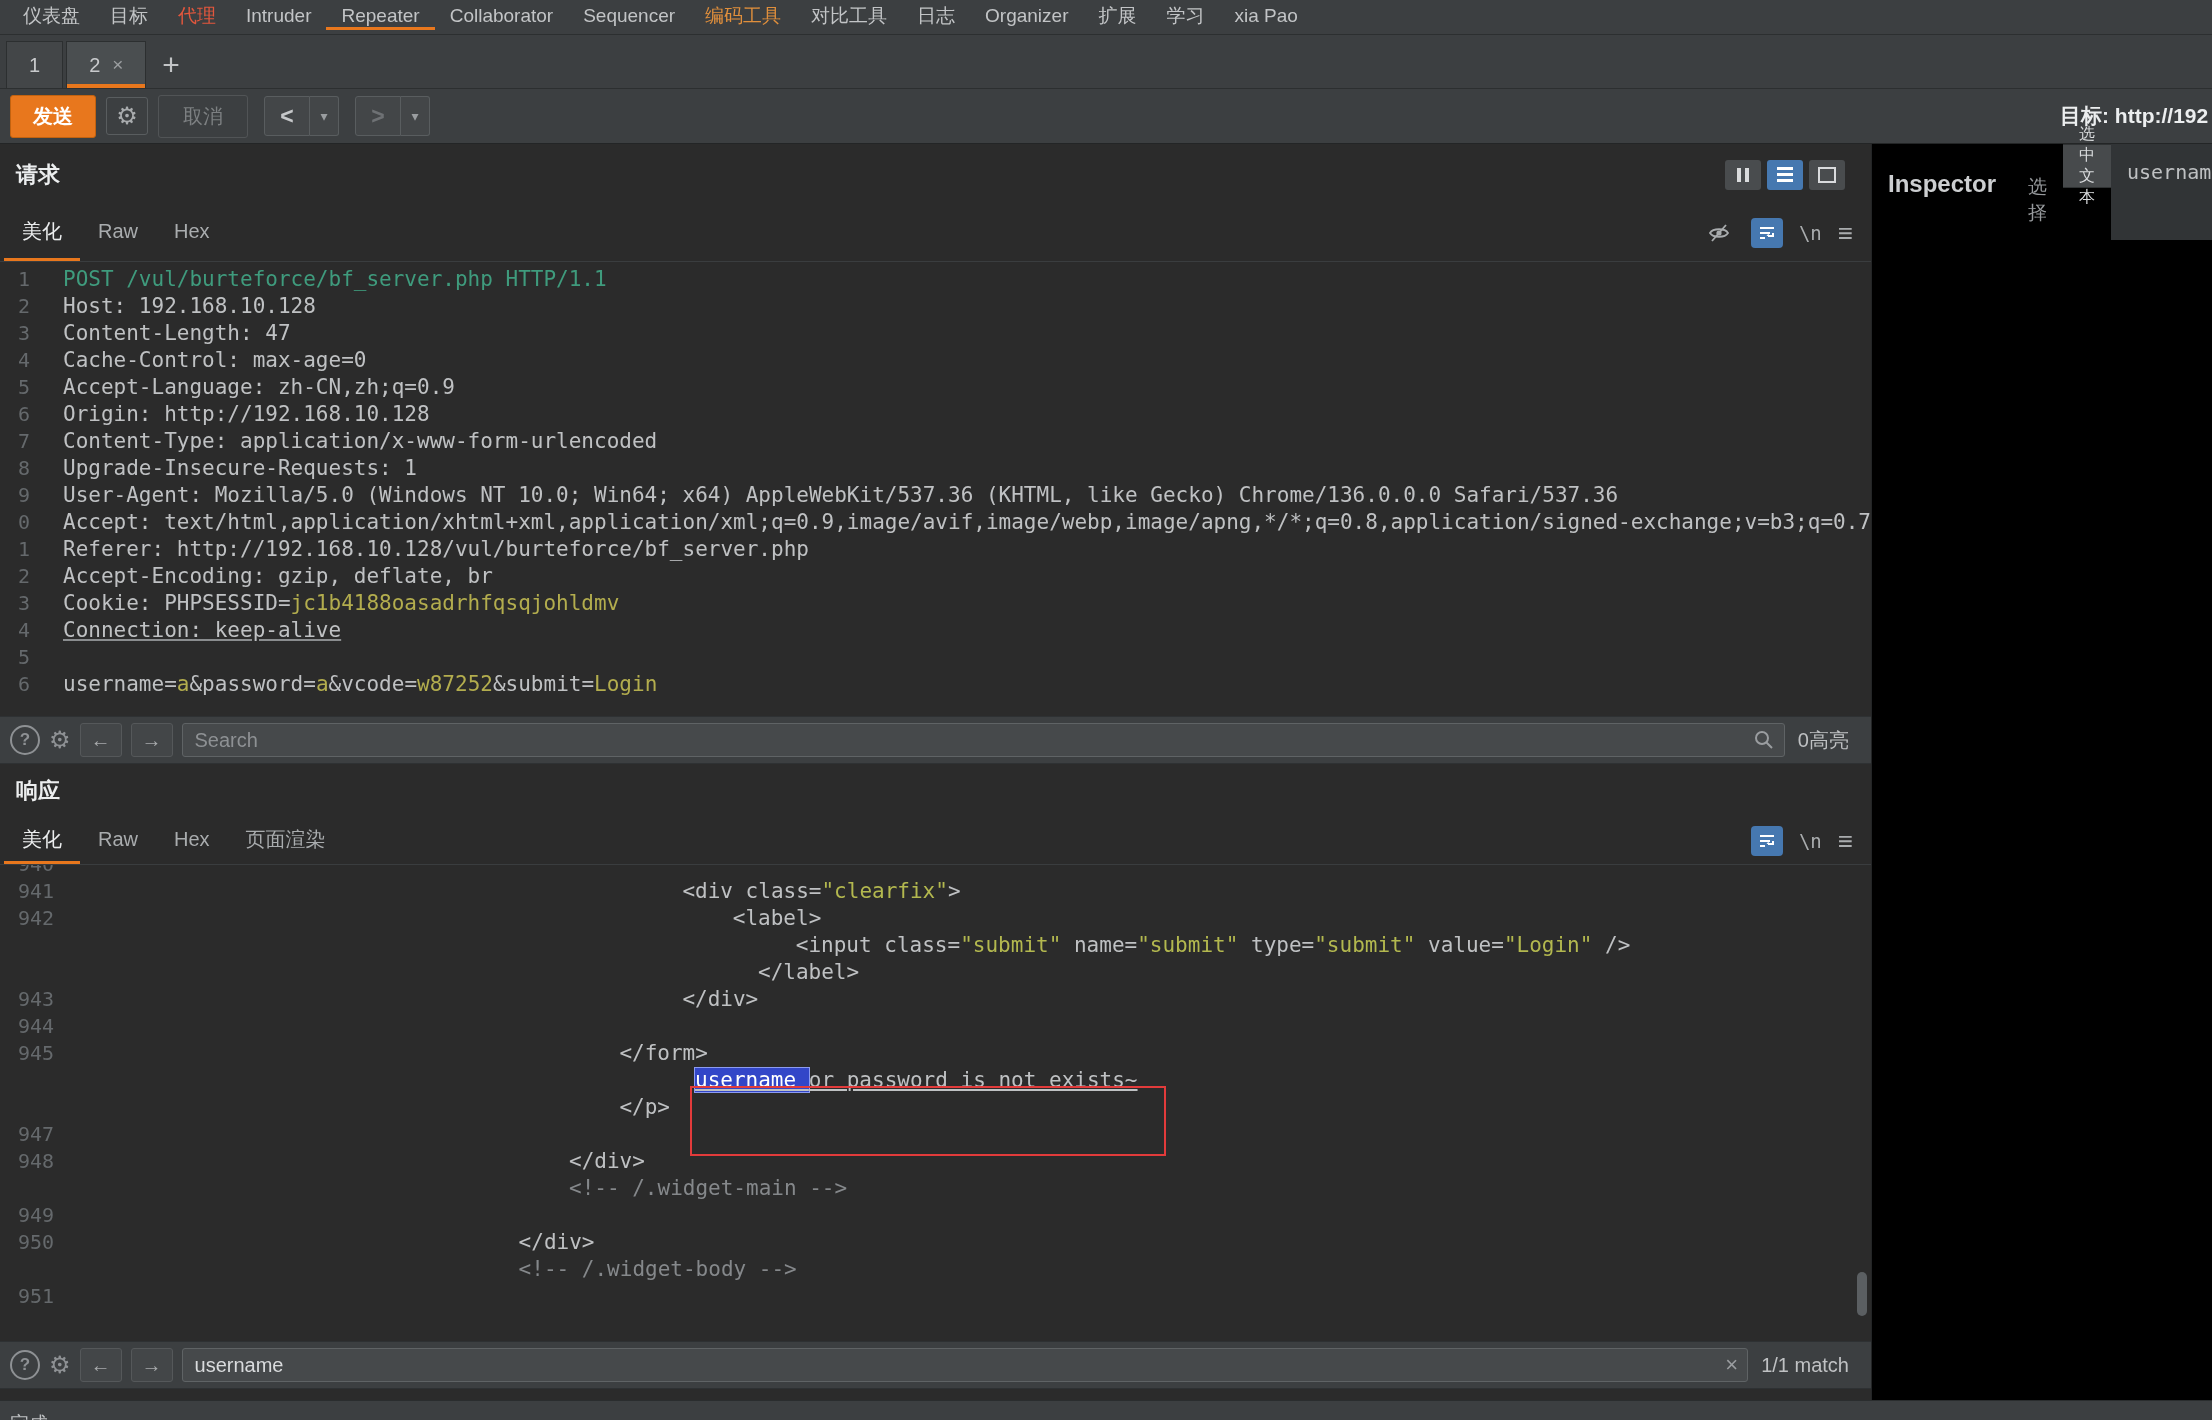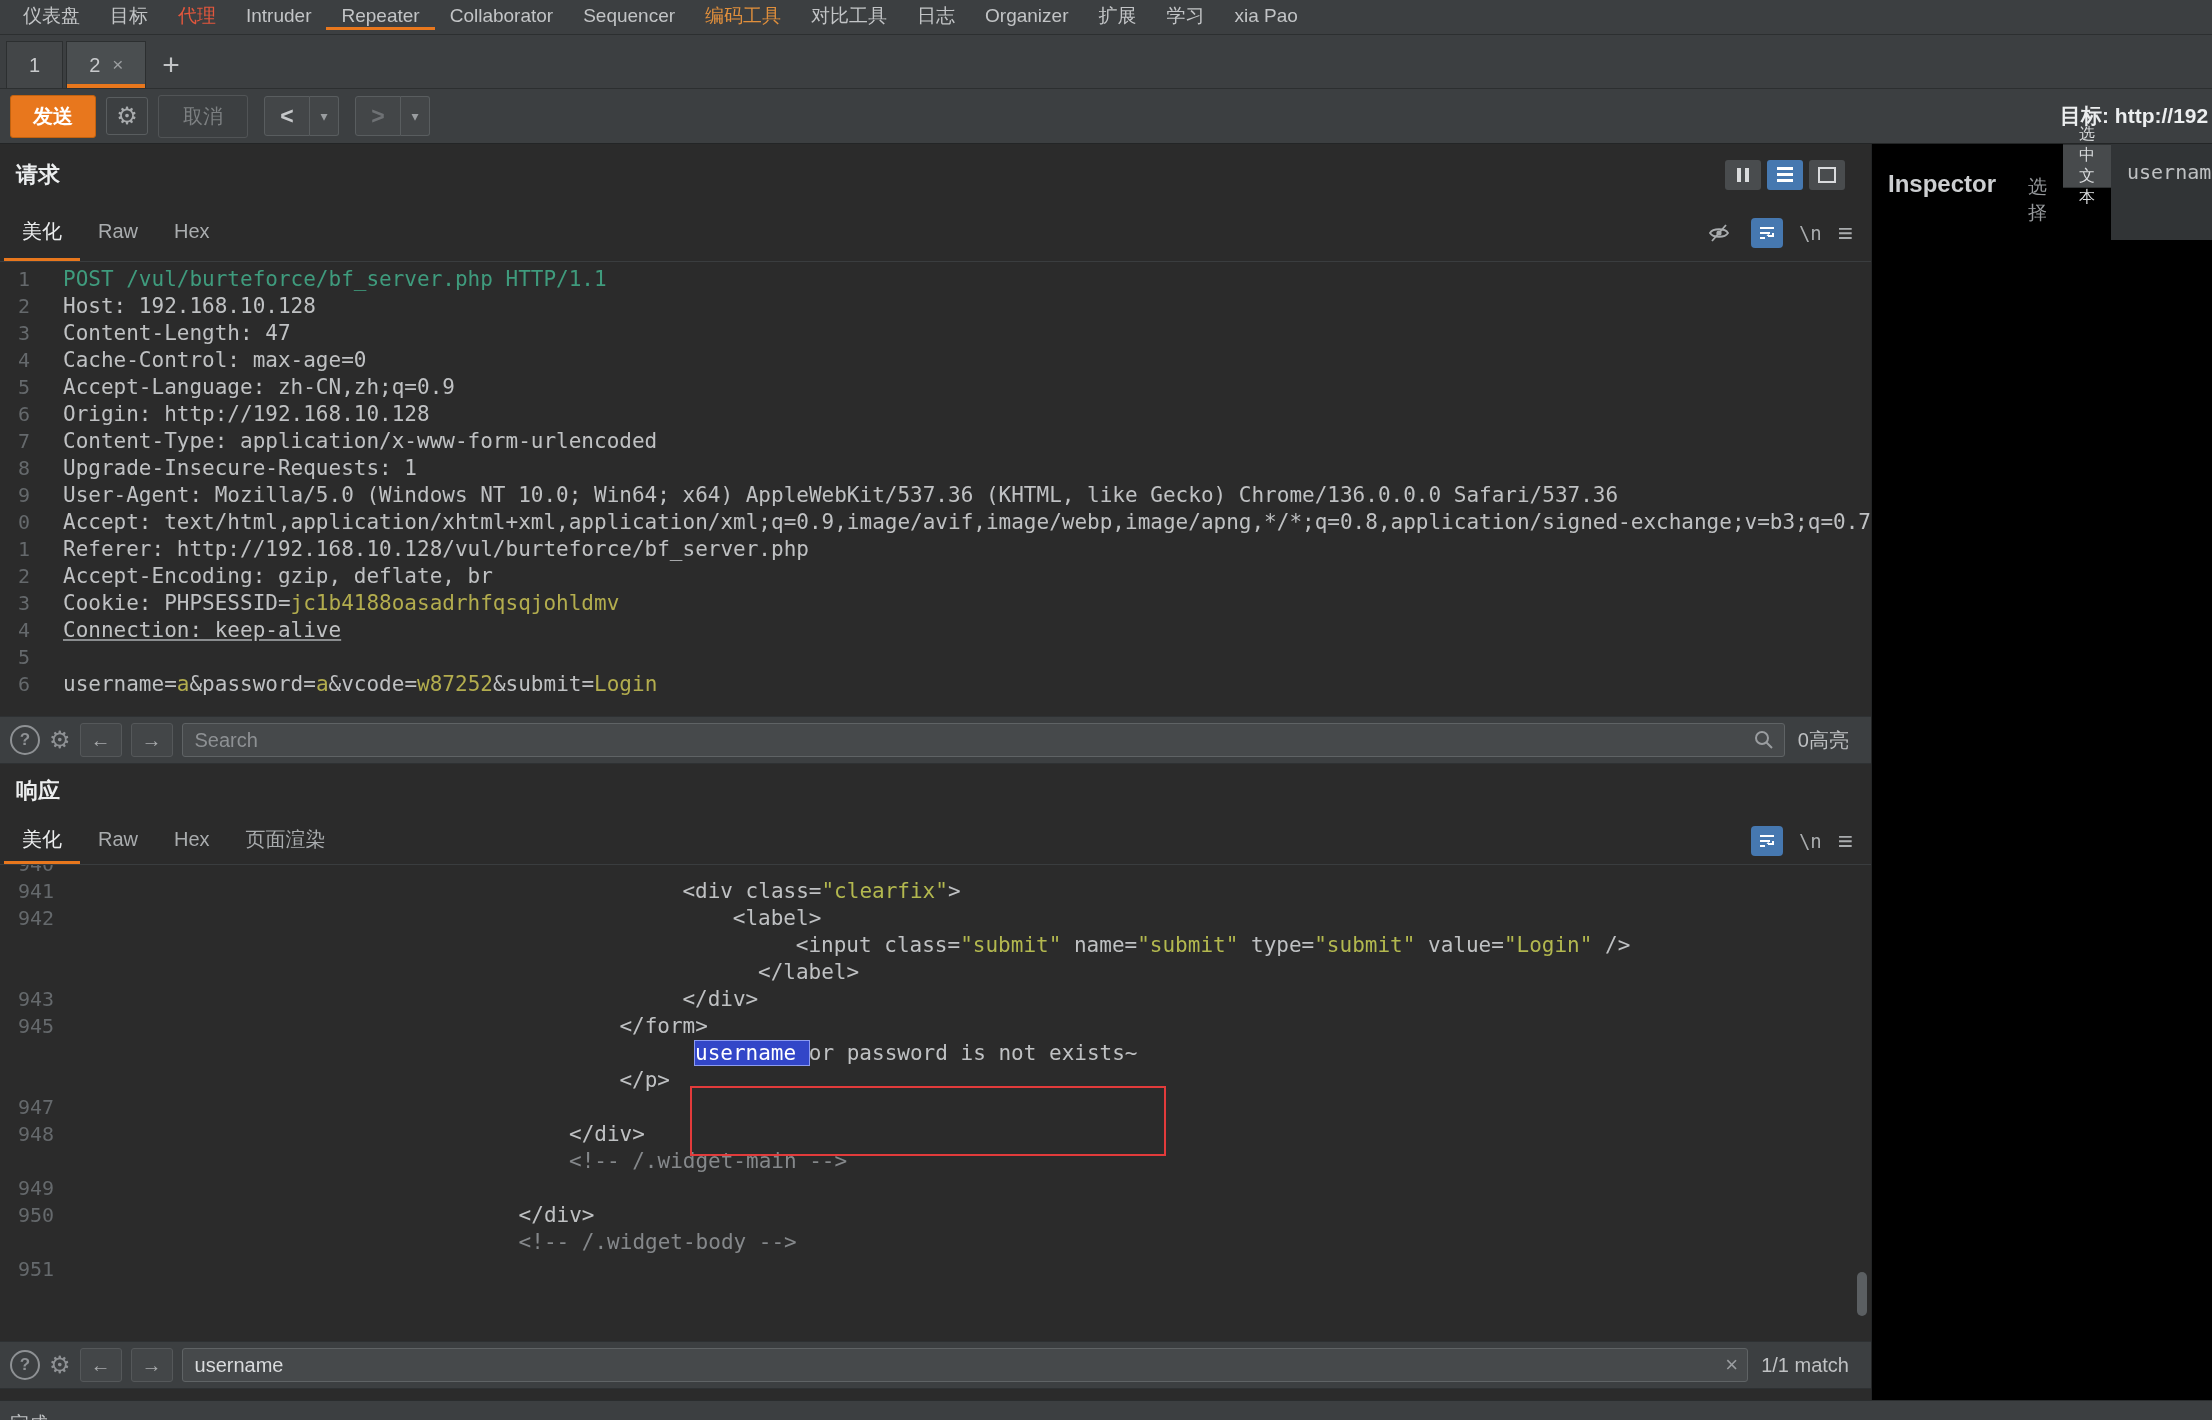--- a/index.html
+++ b/index.html
@@ -272,22 +272,23 @@
     </div>
 
     <div class="editor resp">
       <div class="rows">
           <div class="code-row"><span class="gutter">940</span><span class="code-text"></span></div>
           <div class="code-row"><span class="gutter">941</span><span class="code-text" style="padding-left: 617.4px;"><span class="tok-tag">&lt;div class=</span><span class="tok-str">"clearfix"</span><span class="tok-tag">&gt;</span></span></div>
           <div class="code-row"><span class="gutter">942</span><span class="code-text" style="padding-left: 667.8px;"><span class="tok-tag">&lt;label&gt;</span></span></div>
           <div class="code-row"><span class="gutter"></span><span class="code-text" style="padding-left: 730.8px;"><span class="tok-tag">&lt;input class=</span><span class="tok-str">"submit"</span><span class="tok-tag"> name=</span><span class="tok-str">"submit"</span><span class="tok-tag"> type=</span><span class="tok-str">"submit"</span><span class="tok-tag"> value=</span><span class="tok-str">"Login"</span><span class="tok-tag"> /&gt;</span></span></div>
           <div class="code-row"><span class="gutter"></span><span class="code-text" style="padding-left: 693px;"><span class="tok-tag">&lt;/label&gt;</span></span></div>
           <div class="code-row"><span class="gutter">943</span><span class="code-text" style="padding-left: 617.4px;"><span class="tok-tag">&lt;/div&gt;</span></span></div>
+          <div class="code-row"><span class="gutter">944</span><span class="code-text"></span></div>
           <div class="code-row"><span class="gutter">945</span><span class="code-text" style="padding-left: 554.4px;"><span class="tok-tag">&lt;/form&gt;</span></span></div>
-          <div class="code-row"><span class="gutter"></span><span class="code-text" style="padding-left: 630px;"><span class="tok-sel">username </span><span class="tok-txt">or password is not exists~</span></span></div>
+          <div class="code-row"><span class="gutter"></span><span class="code-text" style="padding-left: 630px; text-decoration: underline;"><span class="tok-sel">username </span><span class="tok-txt">or password is not exists~</span></span></div>
           <div class="code-row"><span class="gutter"></span><span class="code-text" style="padding-left: 554.4px;"><span class="tok-tag">&lt;/p&gt;</span></span></div>
           <div class="code-row"><span class="gutter">947</span><span class="code-text"></span></div>
           <div class="code-row"><span class="gutter">948</span><span class="code-text" style="padding-left: 504px;"><span class="tok-tag">&lt;/div&gt;</span></span></div>
           <div class="code-row"><span class="gutter"></span><span class="code-text" style="padding-left: 504px;"><span class="tok-cmt">&lt;!-- /.widget-main --&gt;</span></span></div>
           <div class="code-row"><span class="gutter">949</span><span class="code-text"></span></div>
           <div class="code-row"><span class="gutter">950</span><span class="code-text" style="padding-left: 453.6px;"><span class="tok-tag">&lt;/div&gt;</span></span></div>
           <div class="code-row"><span class="gutter"></span><span class="code-text" style="padding-left: 453.6px;"><span class="tok-cmt">&lt;!-- /.widget-body --&gt;</span></span></div>
           <div class="code-row"><span class="gutter">951</span><span class="code-text"></span></div>
         </div>
       <div class="red-box"></div>

